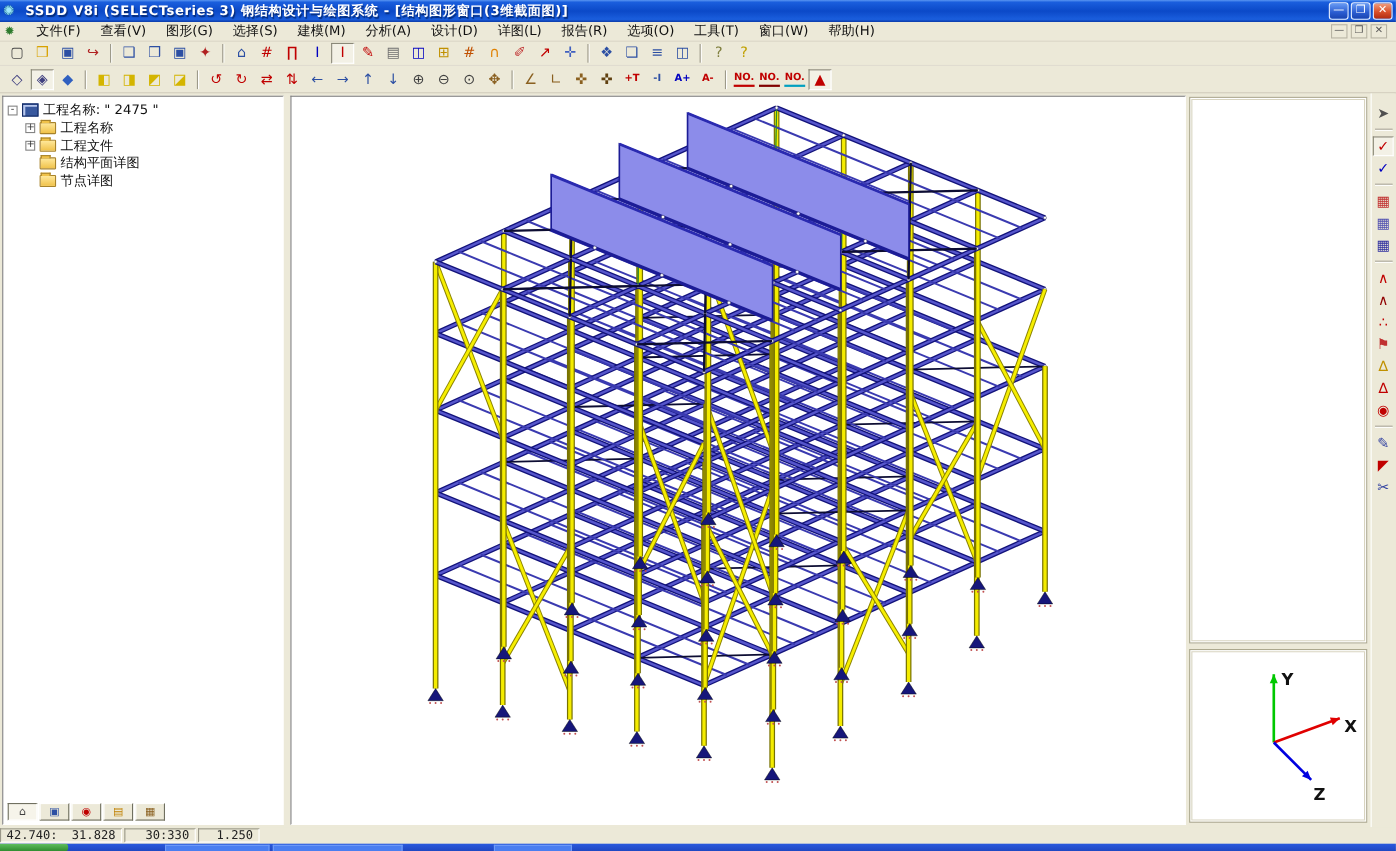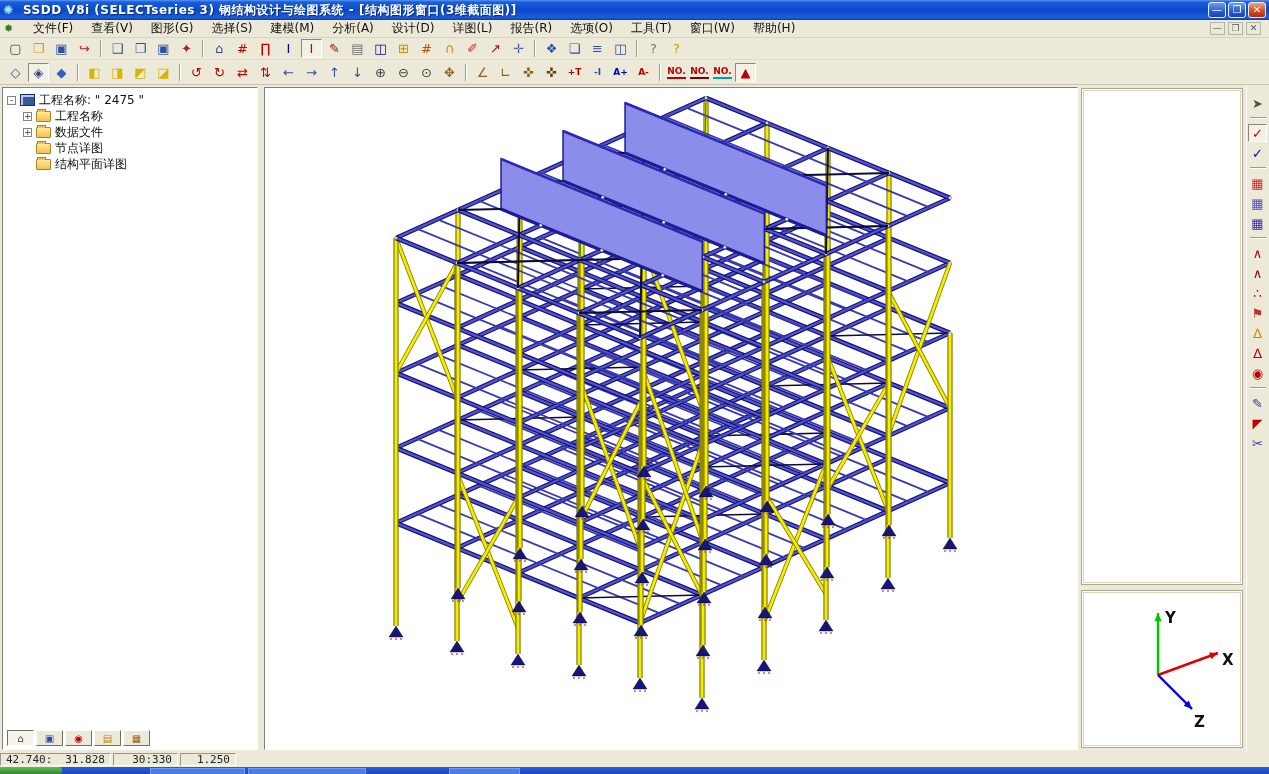--- a/index.html
+++ b/index.html
@@ -335,31 +335,31 @@
             <span>工程名称: " 2475 "</span>
           </div>
           <div class="tree-row" style="padding-left: 18px;">
             <span class="tree-exp">+</span>
             <span class="icon-folder"></span>
             <span>工程名称</span>
           </div>
           <div class="tree-row" style="padding-left: 18px;">
             <span class="tree-exp">+</span>
             <span class="icon-folder"></span>
-            <span>数据文件</span>
+            <span>工程文件</span>
+          </div>
+          <div class="tree-row" style="padding-left: 18px;">
+            <span class="tree-spacer"></span>
+            <span class="icon-folder"></span>
+            <span>结构平面详图</span>
           </div>
           <div class="tree-row" style="padding-left: 18px;">
             <span class="tree-spacer"></span>
             <span class="icon-folder"></span>
             <span>节点详图</span>
-          </div>
-          <div class="tree-row" style="padding-left: 18px;">
-            <span class="tree-spacer"></span>
-            <span class="icon-folder"></span>
-            <span>结构平面详图</span>
           </div>
         </div>
       <div class="tab-strip" id="tabstrip">
           <span class="stab pressed">
             <span class="ticon" style="color: rgb(64, 64, 64); font-size: 10px;">⌂</span>
           </span>
           <span class="stab">
             <span class="ticon" style="color: rgb(44, 79, 163); font-size: 10px;">▣</span>
           </span>
           <span class="stab">

